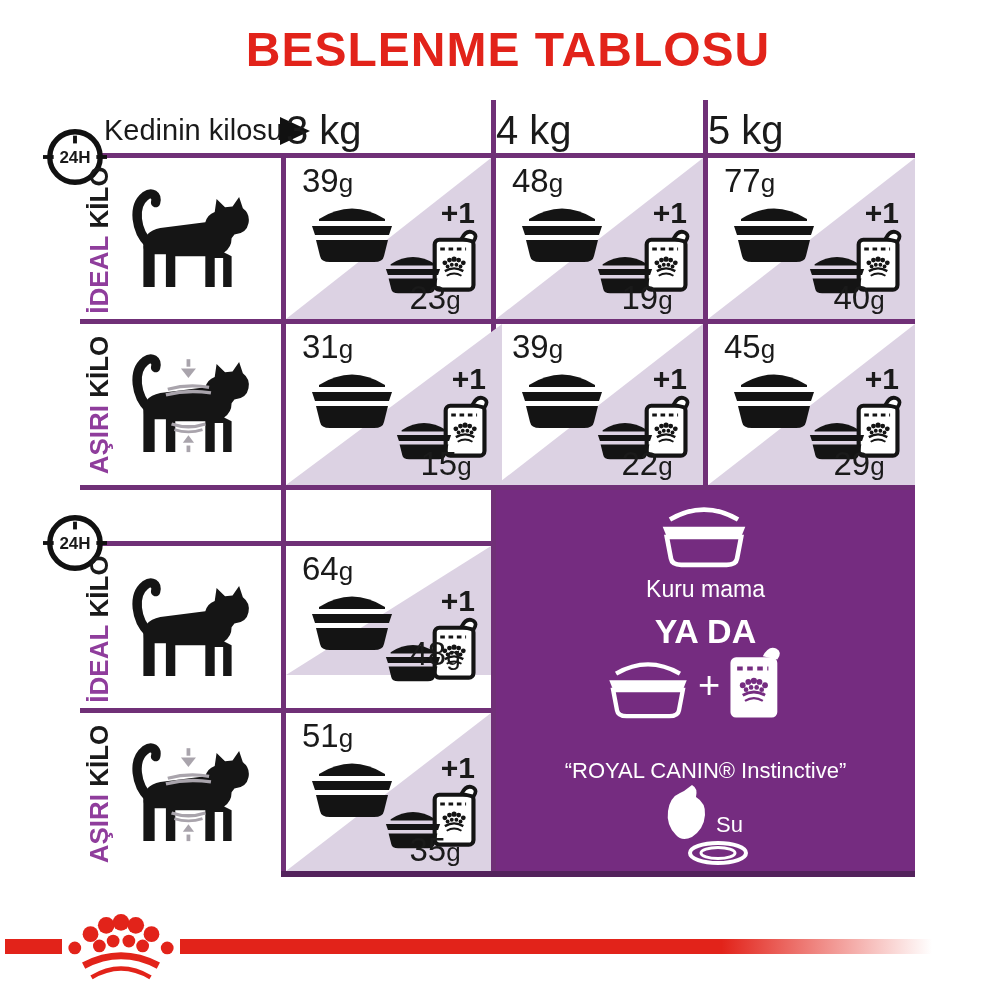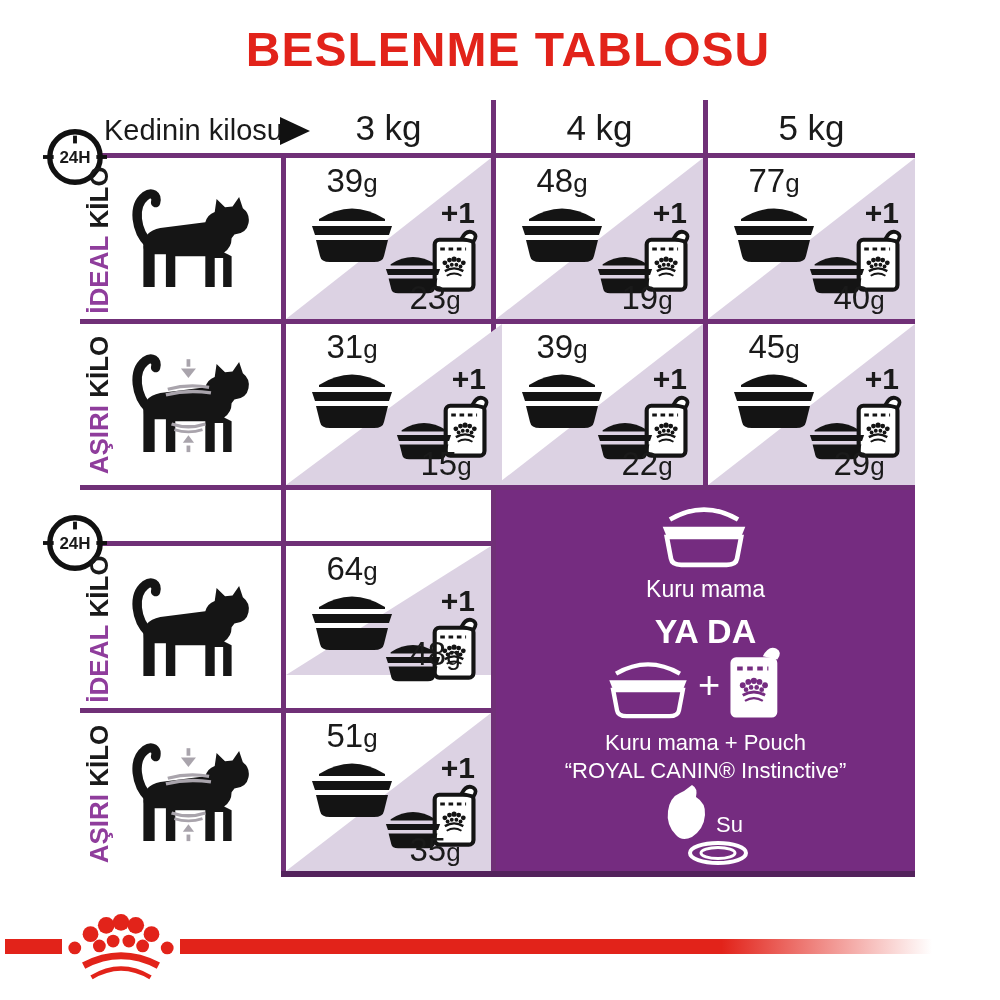--- a/index.html
+++ b/index.html
@@ -3,36 +3,36 @@
 <meta charset="utf-8">
 <style>
   html,body{margin:0;padding:0;background:#fff;}
   .page{position:relative;width:1000px;height:1000px;background:#fff;overflow:hidden;
         font-family:"Liberation Sans",sans-serif;color:#1a1a1a;}
   .abs{position:absolute;}
   .title{position:absolute;left:0;top:22px;width:1000px;text-align:center;
          font-size:48px;font-weight:800;letter-spacing:1px;color:#E2231A;padding-left:8px;}
   .pline{position:absolute;background:#703077;}
   .pline.dark{background:#53225C;}
-  .colhead{position:absolute;font-size:35px;text-align:center;color:#1a1a1a;}
+  .colhead{position:absolute;font-size:40px;color:#1a1a1a;}
   .weightlbl{position:absolute;font-size:29px;color:#1a1a1a;text-align:right;}
   .arrow{position:absolute;width:0;height:0;border-left:30px solid #111;
          border-top:14px solid transparent;border-bottom:14px solid transparent;}
   .clock{position:absolute;width:66px;height:66px;text-decoration:underline;}
   .clock svg{width:100%;height:100%;display:block;}
   .clock span{position:absolute;inset:0;display:flex;align-items:center;justify-content:center;
               font-weight:700;font-size:17px;padding-top:2px;}
   .rowlabel{position:absolute;width:170px;height:30px;line-height:30px;text-align:center;
             transform:rotate(-90deg);font-weight:700;font-size:26px;white-space:nowrap;}
   .rowlabel .hl{color:#8F3D9C;}
   .catsvg{position:absolute;width:160px;height:122px;}
   .cell{position:absolute;}
   .tri{position:absolute;inset:0;background:#DCD2E3;
        clip-path:polygon(0 100%,100% 0,100% 100%);}
-  .dry{position:absolute;left:16px;top:4px;width:100px;text-align:center;font-size:33px;}
+  .dry{position:absolute;left:16px;top:4px;width:100px;font-size:33px;}
   .combo{position:absolute;right:6px;bottom:2px;width:100px;text-align:center;font-size:33px;}
   .unit{font-size:26px;}
   .plus1{position:absolute;right:16px;top:38px;font-size:30px;font-weight:700;}
   .bowl-lg{position:absolute;left:16px;top:46px;width:100px;height:62px;}
   .bowl-sm{position:absolute;right:44px;top:96px;width:68px;height:42px;}
   .pouchi{position:absolute;right:12px;top:70px;width:48px;height:66px;}
   .panel{position:absolute;left:496px;top:490px;width:419px;height:381px;background:#752C80;}
   .ptext{position:absolute;left:496px;width:419px;text-align:center;color:#fff;}
   .redbar-l{position:absolute;left:5px;top:939px;width:57px;height:15px;background:#E2231A;}
   .redbar-r{position:absolute;left:180px;top:939px;width:752px;height:15px;
@@ -331,21 +331,20 @@
     </svg>
   <div class="ptext" style="top:576px;font-size:23px">Kuru mama</div>
   <div class="ptext" style="top:612px;font-size:34px;font-weight:700">YA DA</div>
   <svg class="abs" style="left:598px;top:660px;width:100px;height:60px" viewBox="0 0 100 62">
       <use href="#bowl-outline"></use>
     </svg>
   <div class="abs" style="left:698px;top:664px;font-size:38px;color:#fff">+</div>
   <svg class="abs" style="left:726px;top:643px;width:58px;height:80px" viewBox="0 0 52 70">
       <use href="#pouch-white"></use>
     </svg>
-  <div class="ptext" style="top:730px;font-size:22px">Kuru mama + Pouch</div>
   <div class="ptext" style="top:758px;font-size:22px">“ROYAL CANIN® Instinctive”</div>
   <svg class="abs" style="left:640px;top:785px;width:130px;height:85px" viewBox="0 0 130 85">
       <use href="#water"></use>
     </svg>
   <div class="abs" style="left:716px;top:812px;font-size:22px;color:#fff">Su</div>
 
   <div class="redbar-l"></div>
   <svg class="abs" style="left:62px;top:898px;width:118px;height:92px" viewBox="0 0 120 92">
       <use href="#crown"></use>
     </svg>

